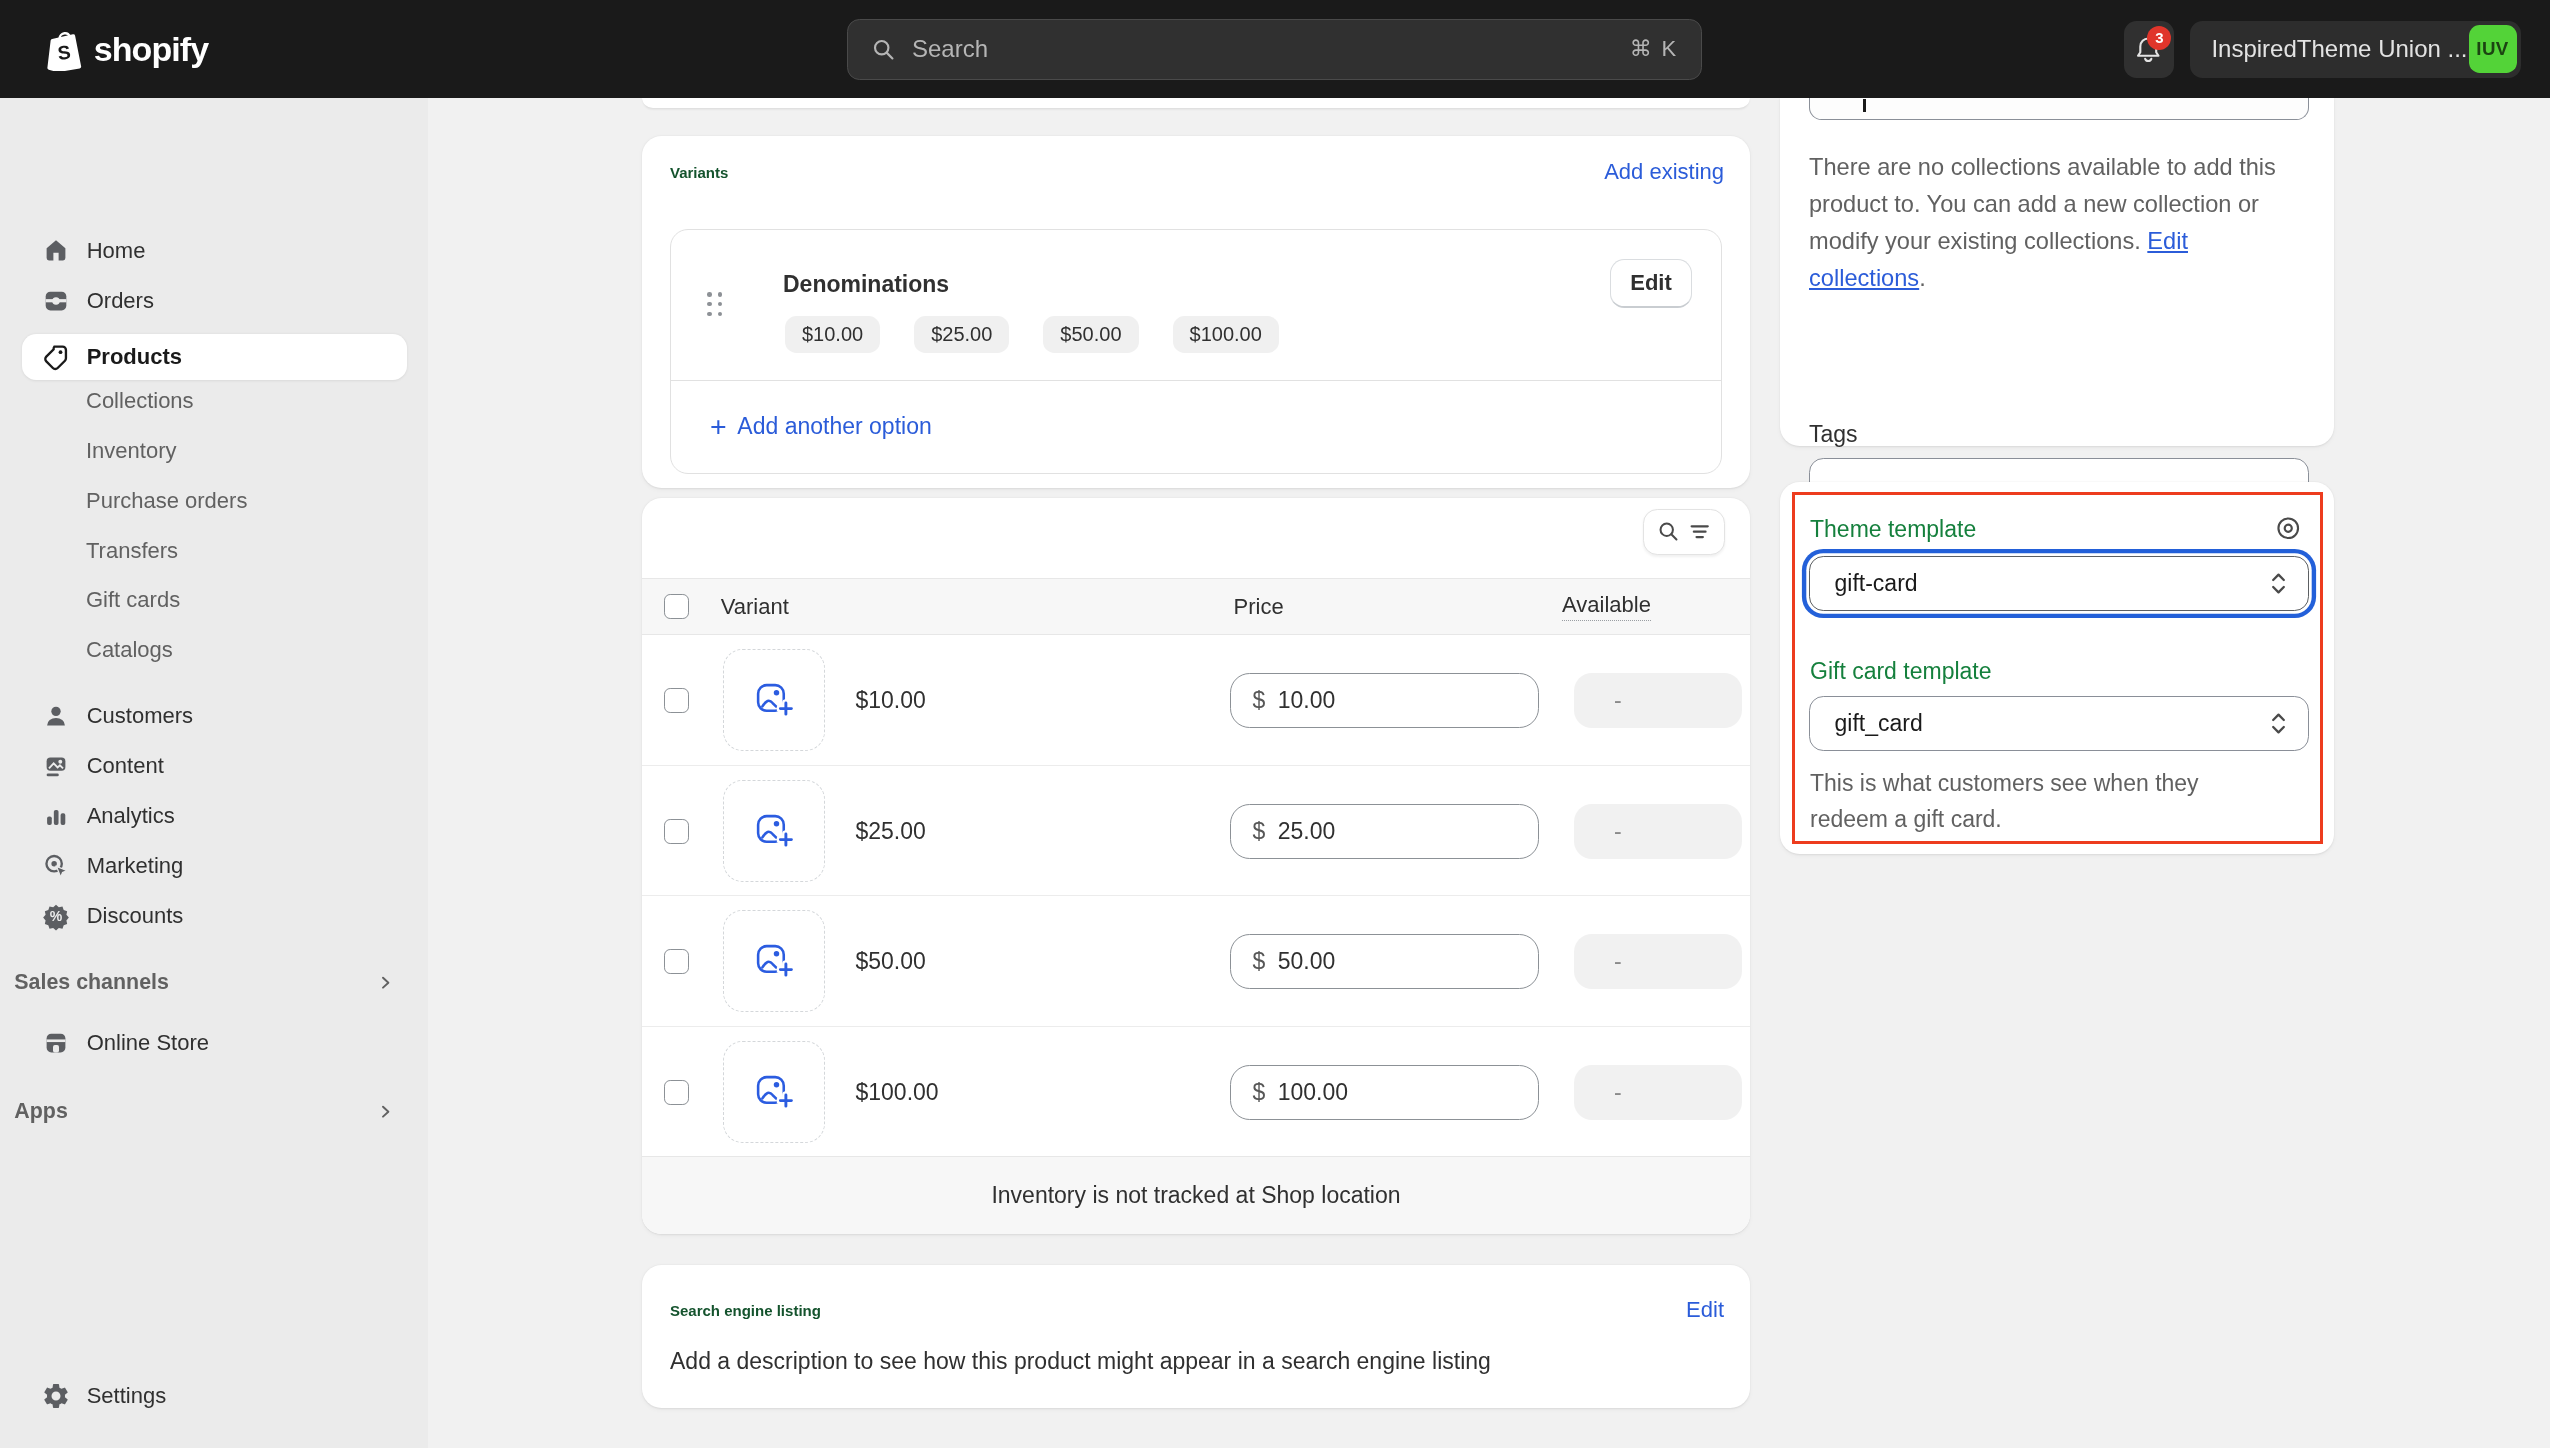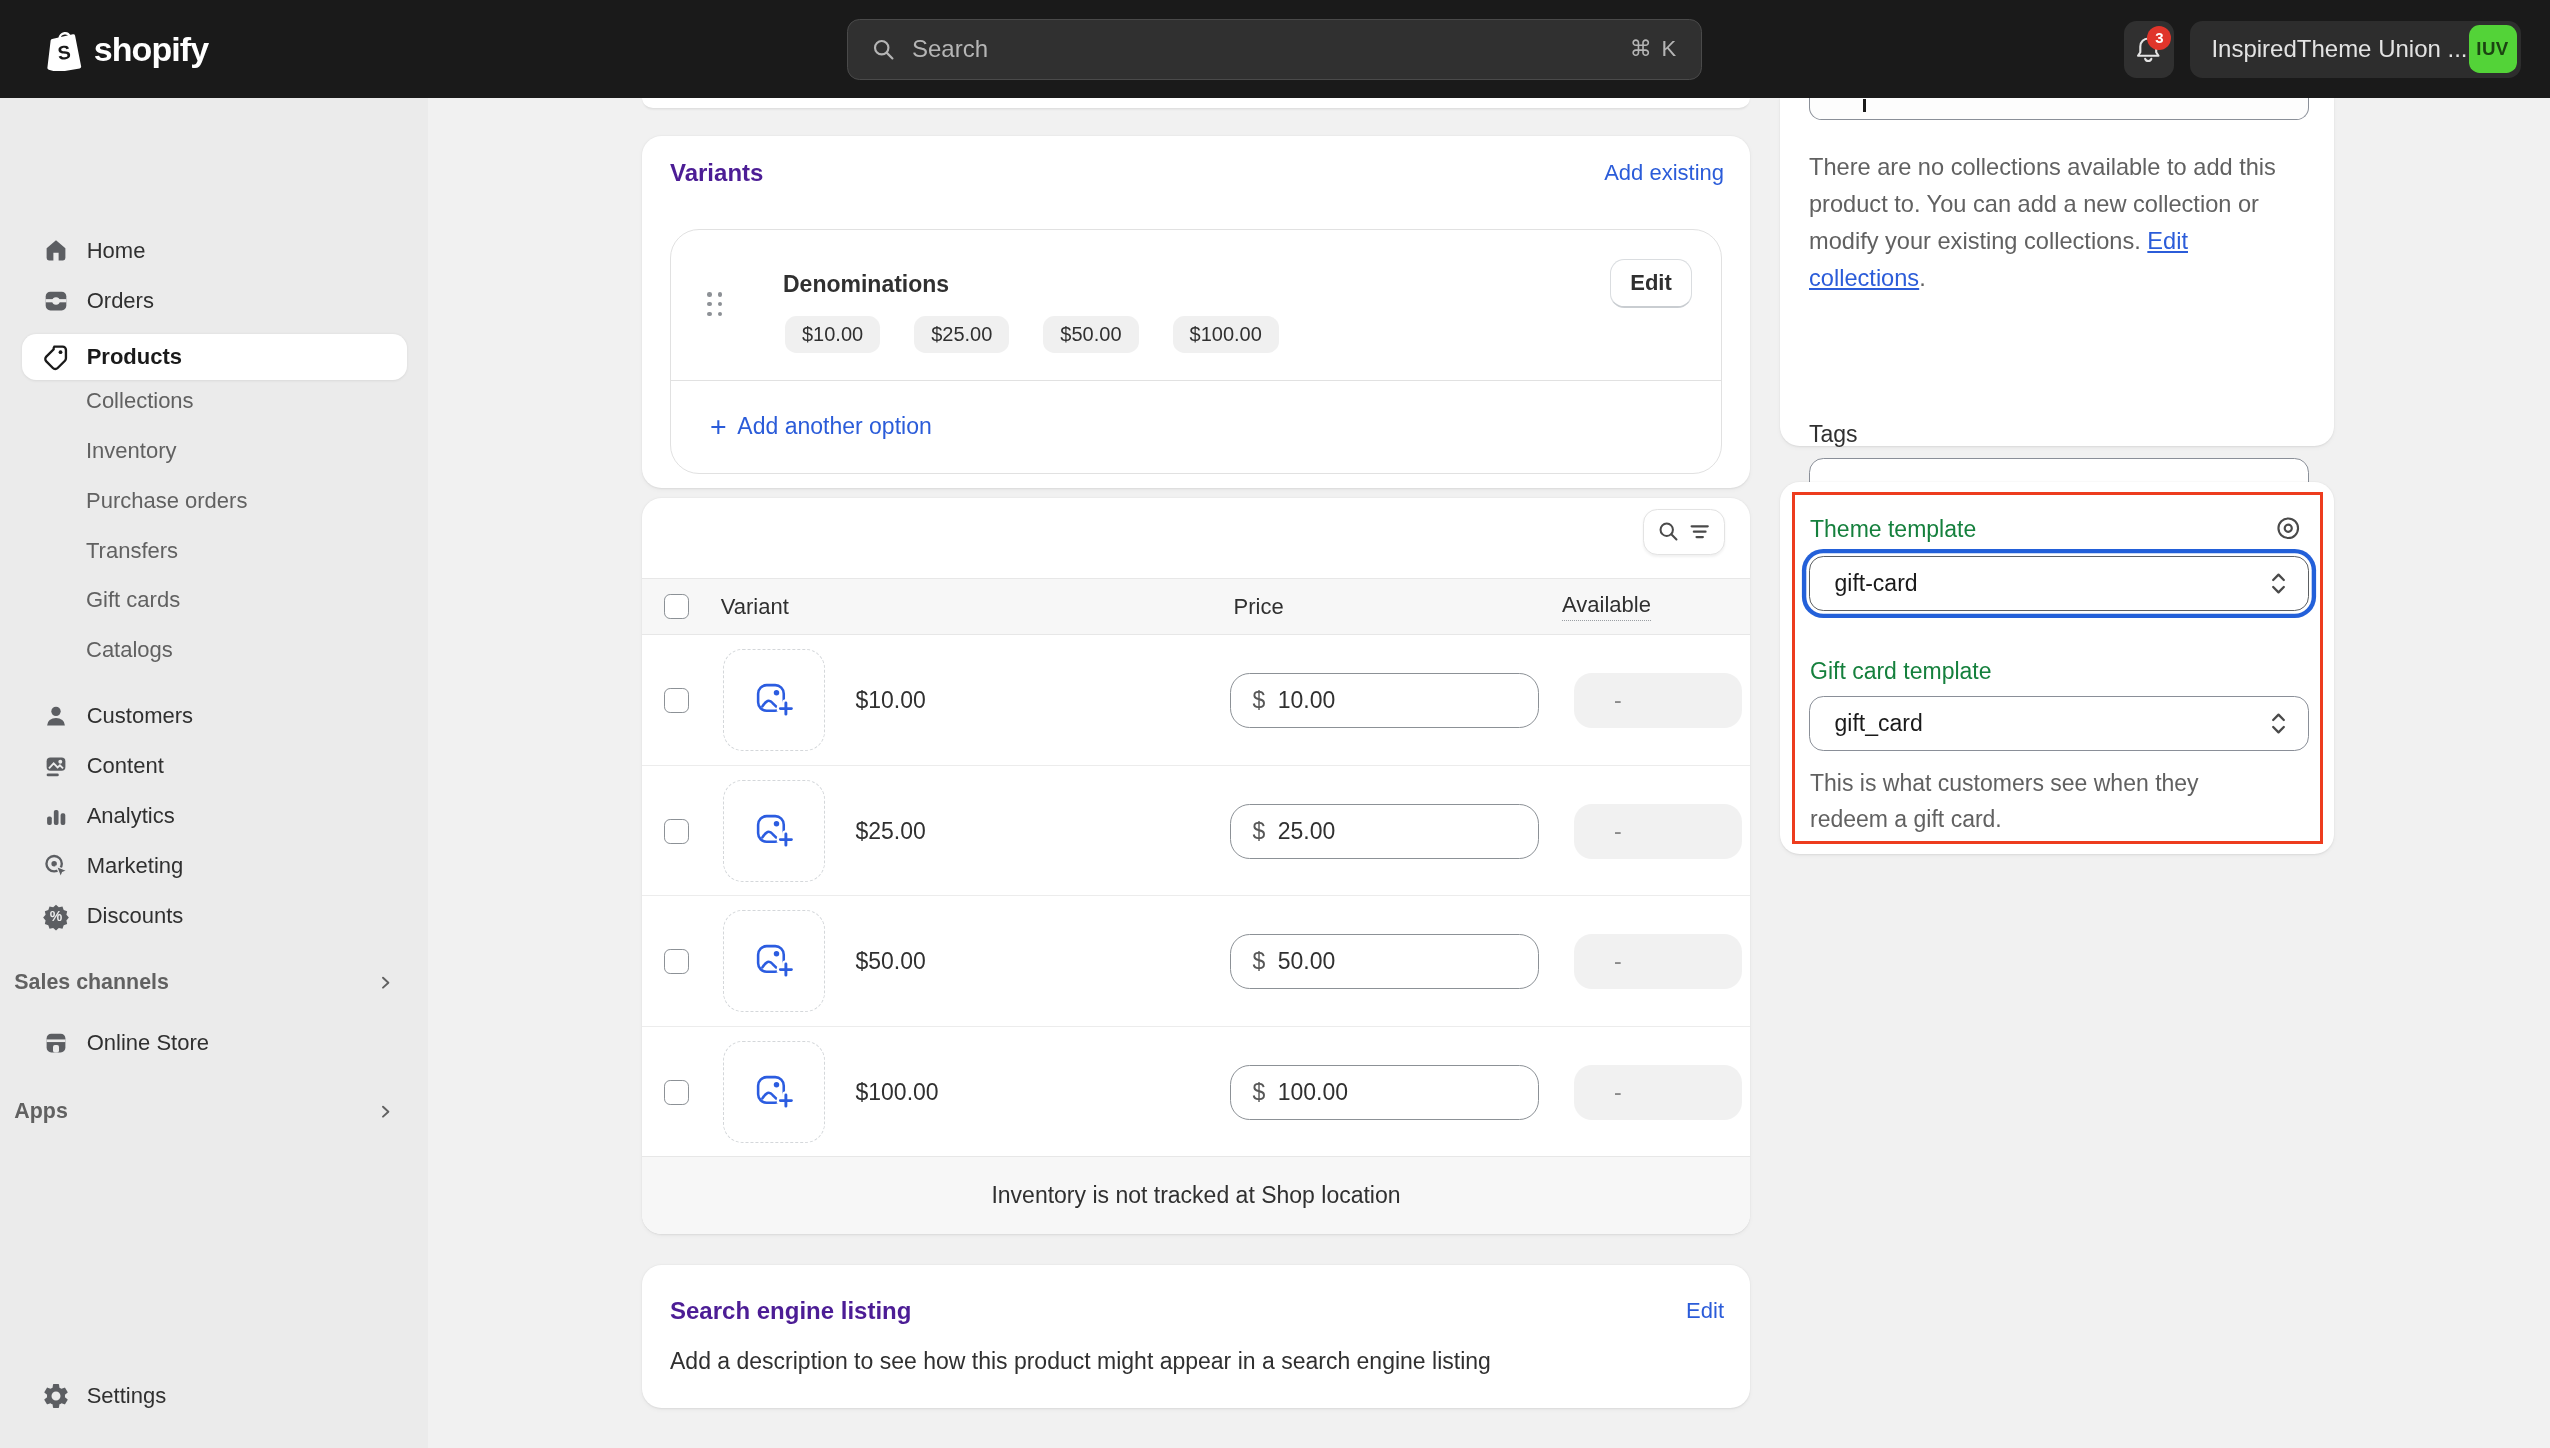--- a/index.html
+++ b/index.html
@@ -60,21 +60,21 @@
   }
   .nav-section .sec-label { font-size:21.4px; font-weight:600; color:#616161; }
   .nav-section svg { margin-right:9px; }
 
   
   .card {
     position:absolute; background:#fff; border-radius:19.6px;
     box-shadow:0 0.9px 1.8px rgba(0,0,0,0.07), 0 1.8px 5.3px rgba(0,0,0,0.04);
   }
   .link { color:#2b5cd9; cursor:pointer; font-size:22px; font-weight:500; text-decoration:none; }
-  .card-title { font-size:24px; font-weight:700; color:#4c1d95; }
+  .card-title { font-size:15px; font-weight:700; color:#14532d; }
 
   
   .main-top-strip {
     position:absolute; left:642px; top:98px; width:1108px; height:10.7px; background:#fff;
     border-radius:0 0 14.3px 14.3px; border-bottom:0.9px solid #e0e0e0; box-shadow:0 0.9px 1.8px rgba(0,0,0,0.05);
   }
   .right-top-card { left:1780px; top:98px; width:554px; height:348px; border-radius:0 0 19.6px 19.6px; }
   .partial-input {
     position:absolute; left:28.5px; top:-0.9px; width:500px; height:23px;
     border:0.9px solid #8a8f98; border-top:none; border-radius:0 0 12.5px 12.5px; background:#fdfdfd;
@@ -87,21 +87,21 @@
     position:absolute; left:28.5px; top:360px; width:500px; height:55px;
     border:1.3px solid #8a8f98; border-radius:14.3px; background:#fff; font-size:23px; padding:0 19.6px;
     font-family:inherit; color:#303030; outline:none;
   }
 
   
   .variants-card { left:642px; top:136px; width:1108px; height:352px; }
   .vc-head { position:absolute; left:28px; right:26px; top:23px; display:flex; justify-content:space-between; align-items:center; }
   .option-box {
     position:absolute; left:28px; top:93px; width:1052px; height:245px;
-    border:0.9px solid #e1e1e1; border-radius:29px;text-decoration:underline;
+    border:0.9px solid #e1e1e1; border-radius:18px;text-decoration:underline;
   }
   .drag-handle {
     position:absolute; left:36px; top:62px; width:19.6px; height:27px;
     display:grid; grid-template-columns:4.5px 4.5px; grid-auto-rows:4.5px; gap:5.3px 6.2px; cursor:grab;
   }
   .drag-handle i { background:#8d9196; border-radius:50%; }
   .opt-name { position:absolute; left:112px; top:41px; font-size:23px; font-weight:700; color:#303030; }
   .chip-row { position:absolute; left:114px; top:86px; display:flex; gap:34px; }
   .chip {
     height:37px; padding:0 17px; background:#f0f0f0; border-radius:11.6px; color:#303030;

